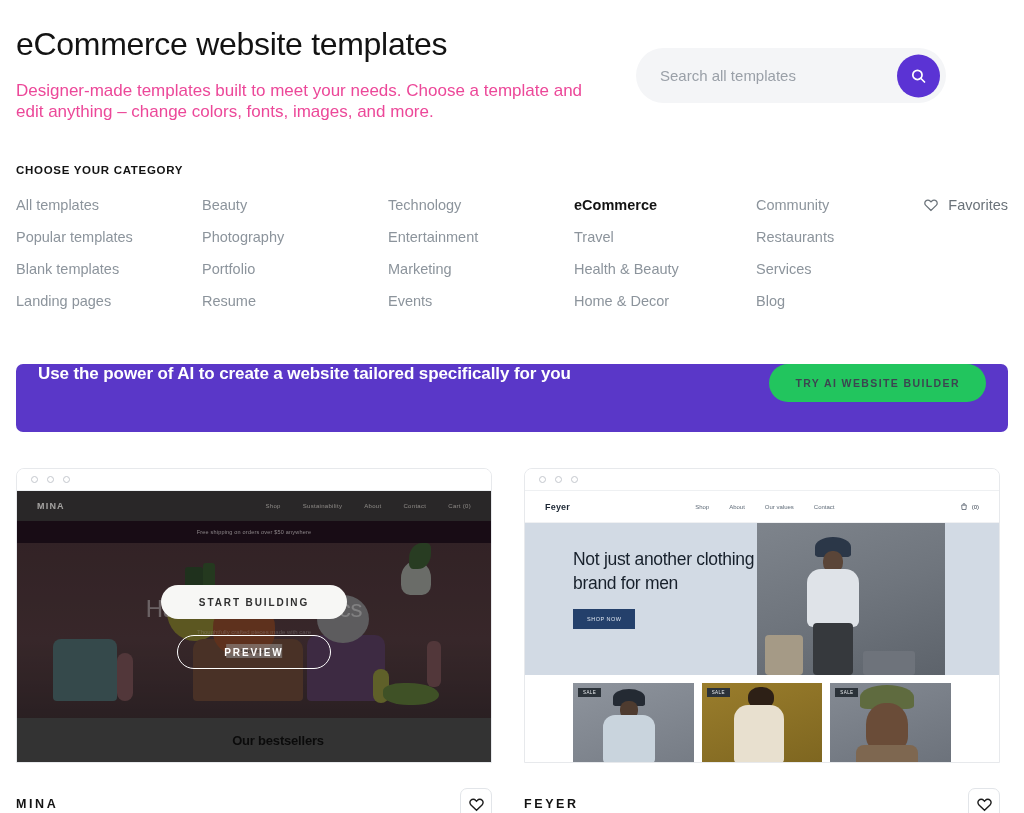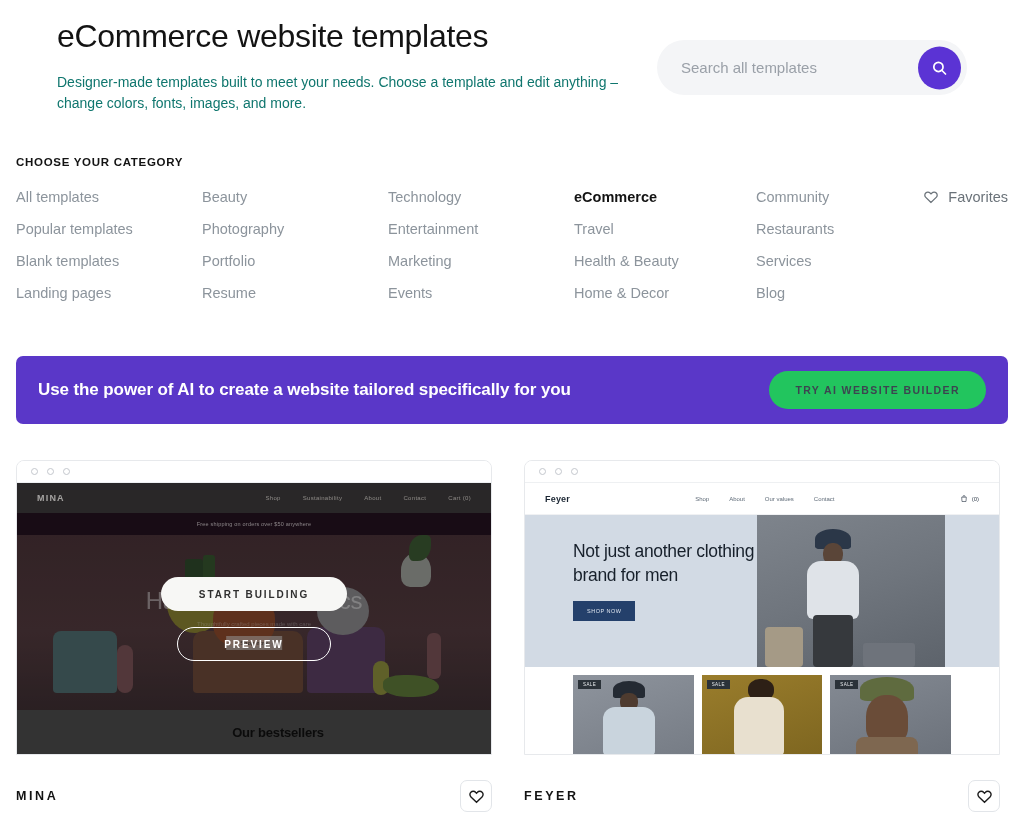--- a/index.html
+++ b/index.html
@@ -6,27 +6,27 @@
   html, body {
     width: 1024px; height: 813px;
     background: #ffffff;
     font-family: "Liberation Sans", sans-serif;
     overflow: hidden;
     -webkit-font-smoothing: antialiased;
   }
   .page { position: relative; width: 1024px; height: 813px; padding: 0 16px; }
 
   
-  .header-row { display: flex; align-items: flex-start; justify-content: center; padding-top: 16px; }
+  .header-row { display: flex; align-items: flex-start; justify-content: flex-start; padding-top: 24px; gap: 20px; }
   .head-left { width: 600px; }
   h1.page-title {
     font-size: 32px; font-weight: 400; color: #131313;
     letter-spacing: -0.3px; line-height: 40px; margin-bottom: 16px;
   }
-  .subtitle { font-size: 14px; line-height: 21px; color: #0f766e; max-width: 575px; }
+  .subtitle { font-size: 17px; line-height: 21px; color: #ec4899; max-width: 575px; }
 
   .search-box {
     position: relative; width: 310px; height: 55px; margin-top: 24px;
     background: #f4f5f7; border-radius: 28px; display: flex; align-items: center;
   }
   .search-input {
     border: none; background: transparent; outline: none;
     font-family: "Liberation Sans", sans-serif; font-size: 15px; color: #737373;
     padding: 0 60px 0 24px; width: 100%; height: 100%;
   }
@@ -55,21 +55,21 @@
   .cat-link.active { color: #131313; font-weight: bold; }
   .fav-link {
     display: flex; align-items: center; gap: 9px; font-size: 14.5px;
     color: #6a7279; cursor: pointer; width: fit-content; justify-self: end;
     padding-right: 0px;
   }
 
   
   .ai-banner {
     margin-top: 52px; height: 68px; background: #5a37c8; border-radius: 7px;
-    display: flex; align-items: center; justify-content: space-between;
+    display: flex; justify-content: space-between;
     padding: 0 22px 0 22px;
   }
   .ai-text { color: #ffffff; font-size: 17px; font-weight: bold; letter-spacing: -0.1px; }
   .ai-btn {
     background: #22c55e; border: none; border-radius: 24px;
     height: 38px; padding: 0 26px; cursor: pointer;
     font-family: "Liberation Sans", sans-serif;
     font-size: 10.5px; font-weight: bold; letter-spacing: 1.4px; color: #3c4550;
   }
 

